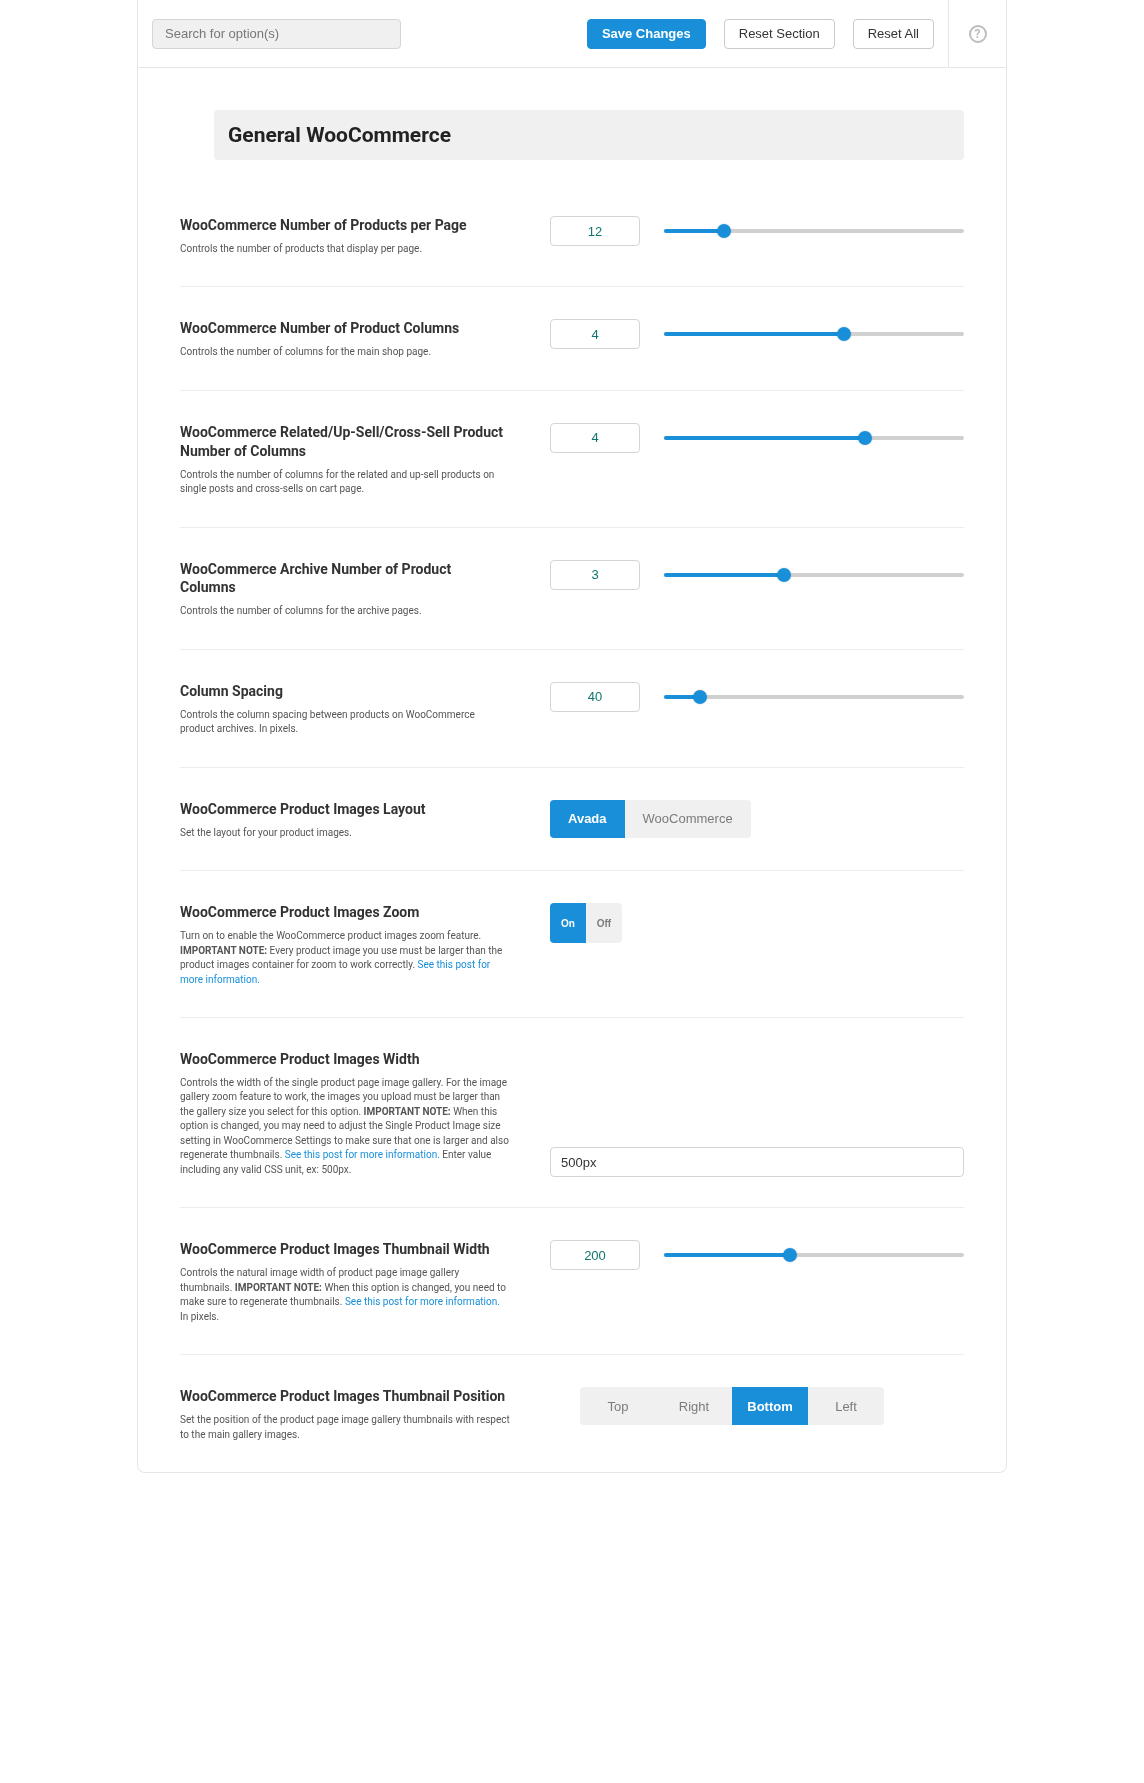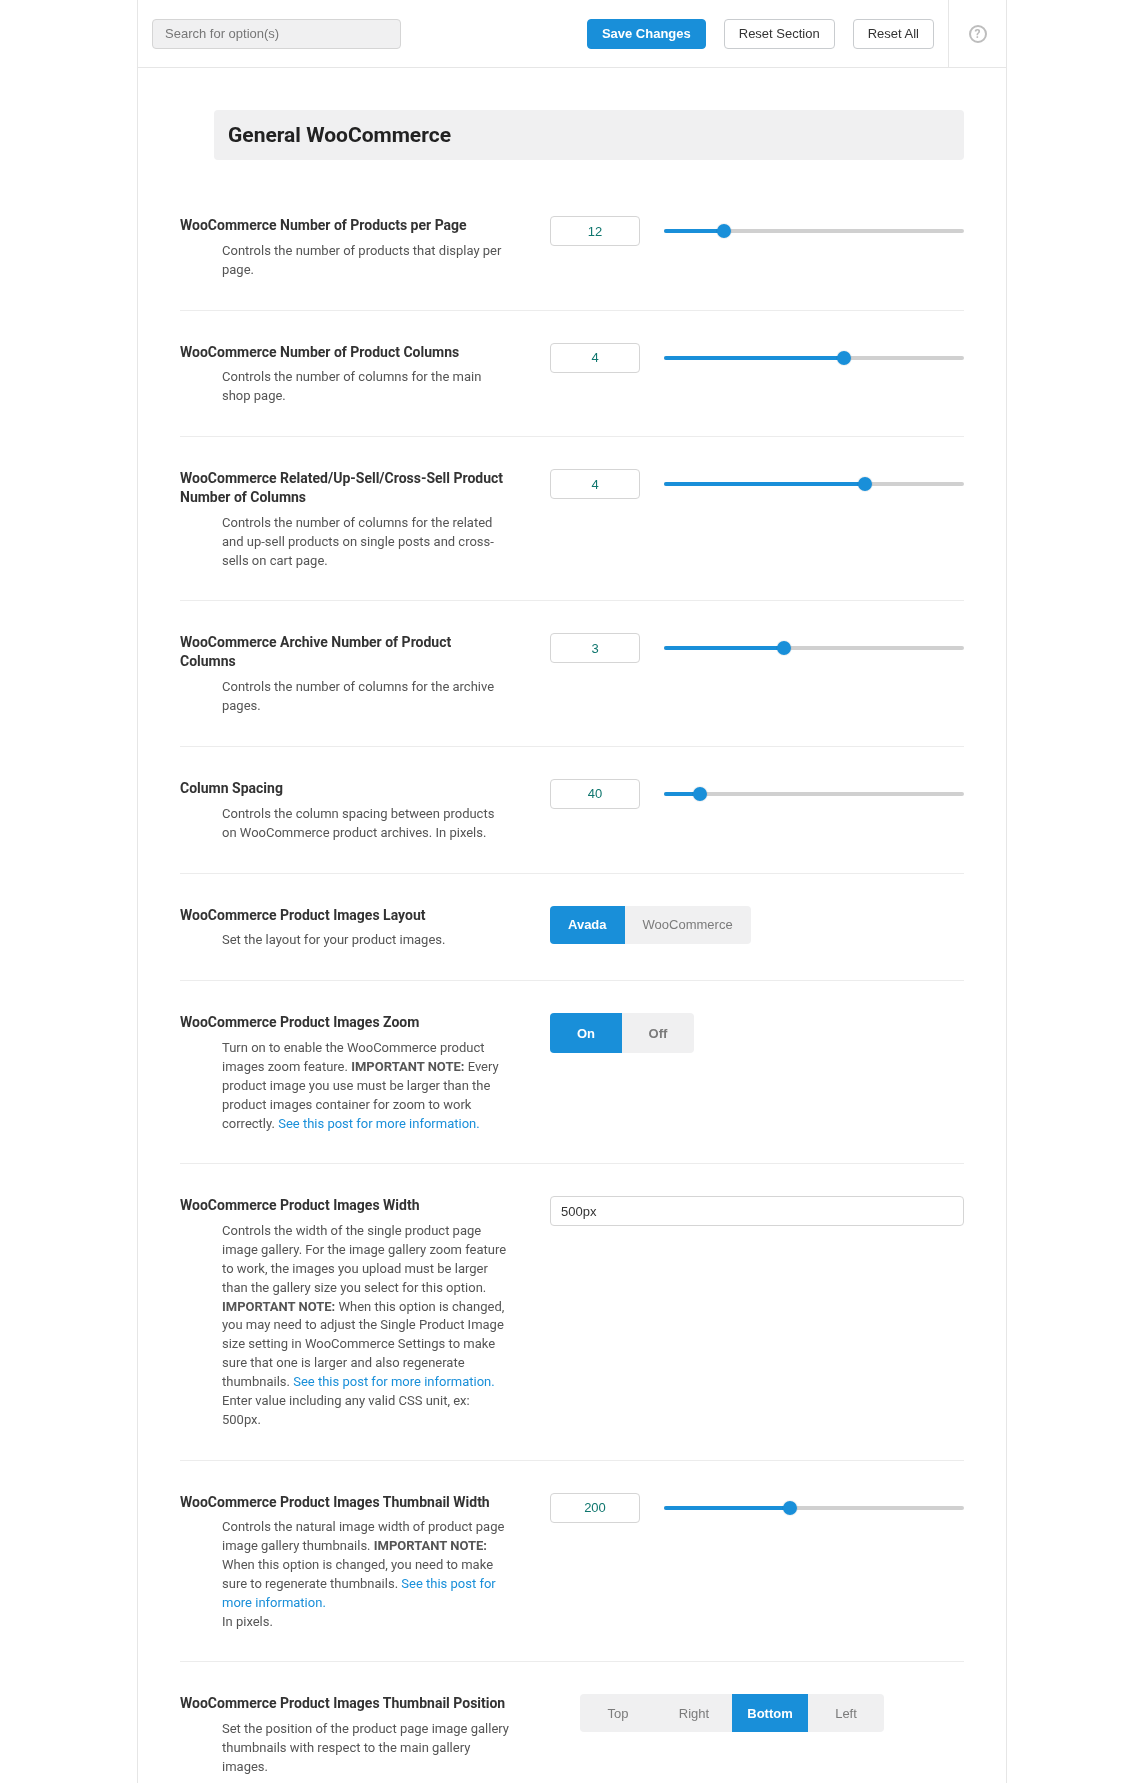--- a/index.html
+++ b/index.html
@@ -89,24 +89,23 @@
     padding-right: 40px;
   }
   .opt-title {
     font-size: 14px;
     font-weight: 700;
     color: #333;
     margin-bottom: 7px;
     line-height: 1.35;
   }
   .opt-desc {
-    font-size: 13px;
+    font-size: 10px;
     color: #555;
     line-height: 1.45;
-    margin-left: 42px;
   }
   .opt-desc strong { font-weight: 700; }
   .opt-desc a { color: #198fd9; text-decoration: none; }
   .control-col {
     flex: 1;
     display: flex;
     align-items: flex-start;
   }
   .num-input {
     width: 90px;
@@ -145,25 +144,25 @@
   }
   .bg-btn:first-child { border-radius: 4px 0 0 4px; }
   .bg-btn:last-child  { border-radius: 0 4px 4px 0; }
   .bg-btn.active { background: #198fd9; color: #fff; font-weight: 600; }
 
   .button-group.four .bg-btn { width: 76px; padding: 0; text-align: center; }
   .button-group.four .bg-btn:not(:last-child) { border-right: none; }
 
   .toggle-group { display: flex; }
   .tog-btn {
-    width: 72px; height: 40px;
+    width: 36px; height: 40px;
     border: none;
     background: #f0f0f1;
     color: #7b7b7b;
-    font-size: 13px;
+    font-size: 10px;
     font-weight: 600;
     cursor: pointer;
   }
   .tog-btn:first-child { border-radius: 4px 0 0 4px; }
   .tog-btn:last-child  { border-radius: 0 4px 4px 0; }
   .tog-btn.active { background: #198fd9; color: #fff; }
 </style>
 </head>
 <body>
 
@@ -291,21 +290,21 @@
       </div>
     </div>
 
     <div class="option-row">
       <div class="label-col">
         <div class="opt-title">WooCommerce Product Images Width</div>
         <div class="opt-desc">
           <span>Controls the width of the single product page image gallery. For the image gallery zoom feature to work, the images you upload must be larger than the gallery size you select for this option. </span><strong>IMPORTANT NOTE:</strong><span> When this option is changed, you may need to adjust the Single Product Image size setting in WooCommerce Settings to make sure that one is larger and also regenerate thumbnails. </span><a href="#">See this post for more information.</a><span> Enter value including any valid CSS unit, ex: 500px.</span>
         </div>
       </div>
-      <div class="control-col" style="align-items:flex-start;">
+      <div class="control-col" style="align-items:flex-end;">
         <input class="text-input" value="500px" style="">
       </div>
     </div>
 
     <div class="option-row">
       <div class="label-col">
         <div class="opt-title">WooCommerce Product Images Thumbnail Width</div>
         <div class="opt-desc">
           <span>Controls the natural image width of product page image gallery thumbnails. </span><strong>IMPORTANT NOTE:</strong><span> When this option is changed, you need to make sure to regenerate thumbnails. </span><a href="#">See this post for more information.</a><br><span>In pixels.</span>
         </div>

